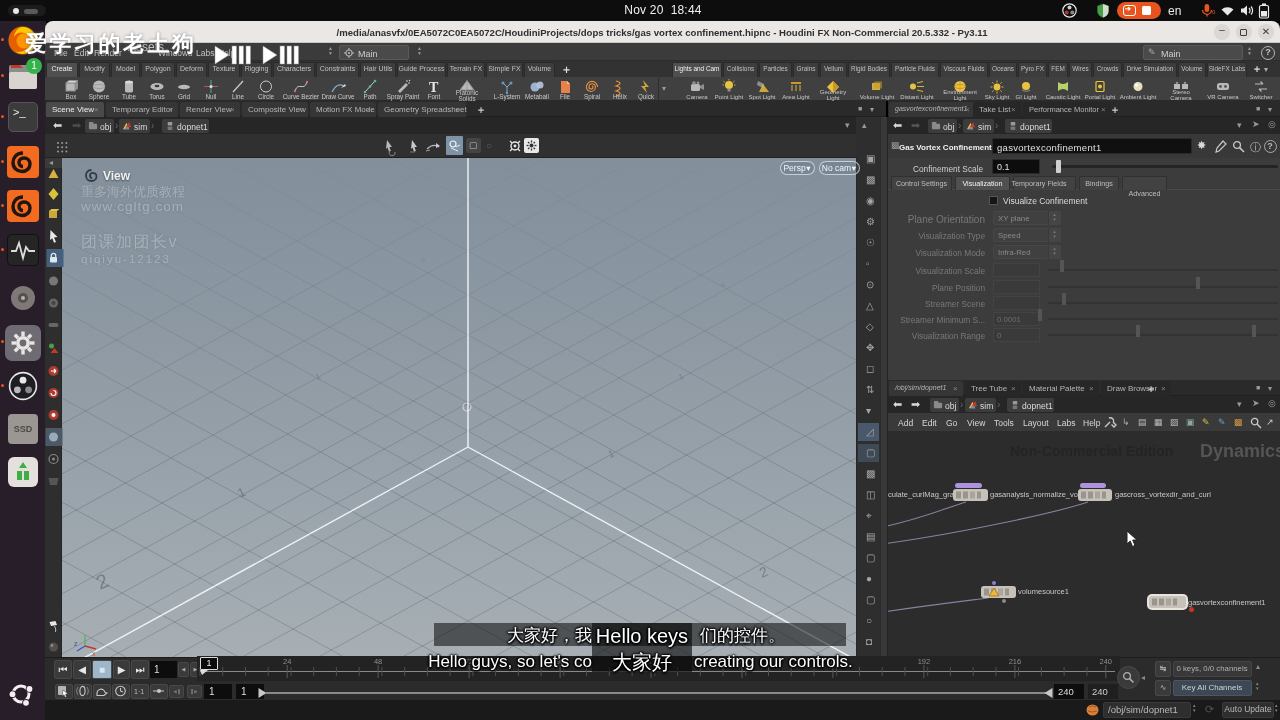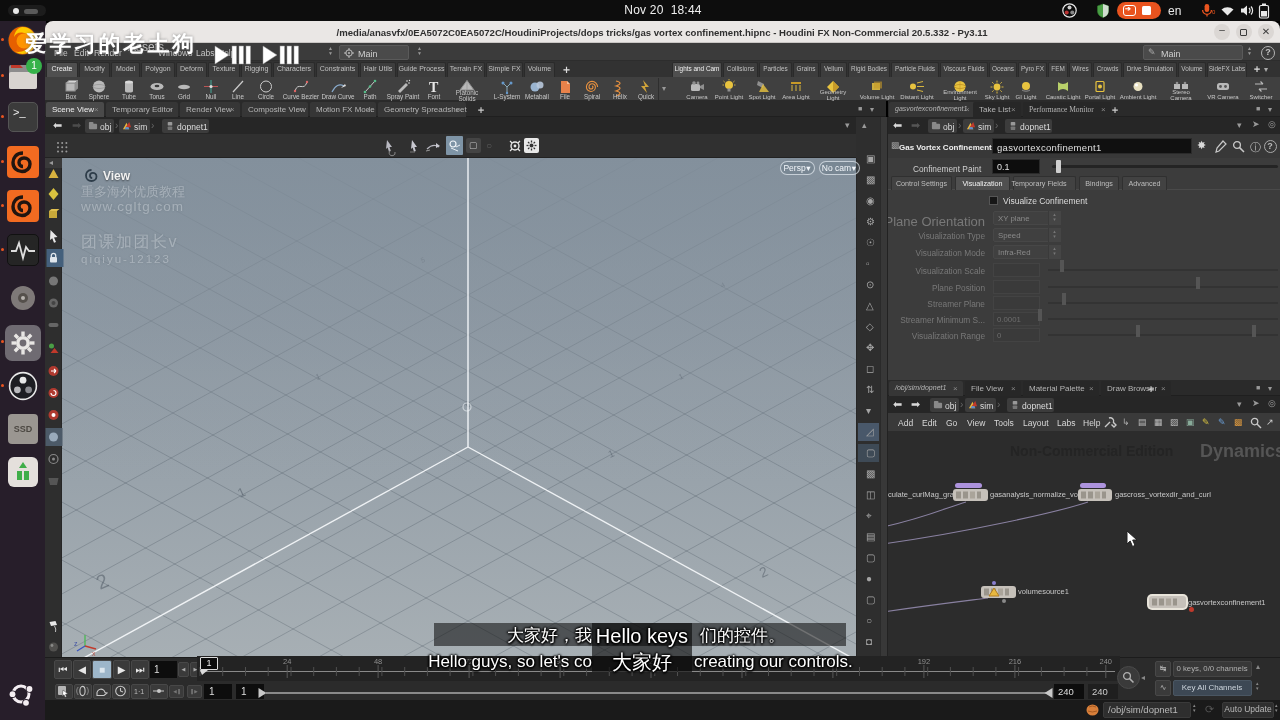--- a/index.html
+++ b/index.html
@@ -467,21 +467,21 @@
 <div class="tx" style="left:858px;top:105px;font-size:7px;color:#999;">■</div>
 <div class="tx" style="left:870px;top:105px;font-size:8px;color:#999;">▾</div>
 <div class="a" style="left:888px;top:101px;width:392px;height:16px;background:#2a2a2a;border-bottom:1px solid #1f1f1f;"></div>
 <div class="a" style="left:889px;top:102px;width:86px;height:15px;background:#363636;border-radius:2px 2px 0 0;"></div>
 <div class="tx" style="left:895px;top:105px;font-size:7px;color:#b5b5b5;font-style:italic;">gasvortexconfinement1</div>
 <div class="tx" style="left:965px;top:105px;font-size:8px;color:#888;">×</div>
 <div class="a" style="left:973px;top:102px;width:48px;height:15px;background:#272727;border-radius:2px 2px 0 0;"></div>
 <div class="tx" style="left:979px;top:105px;font-size:8px;color:#b5b5b5;">Take List</div>
 <div class="tx" style="left:1011px;top:105px;font-size:8px;color:#888;">×</div>
 <div class="a" style="left:1023px;top:102px;width:88px;height:15px;background:#272727;border-radius:2px 2px 0 0;"></div>
-<div class="tx" style="left:1029px;top:105px;font-size:7.5px;color:#b5b5b5;font-family:Liberation Serif, serif;">Performance Monitor</div>
+<div class="tx" style="left:1029px;top:105px;font-size:7.5px;color:#b5b5b5;">Performance Monitor</div>
 <div class="tx" style="left:1101px;top:105px;font-size:8px;color:#888;">×</div>
 <div class="tx" style="left:1110px;top:103px;font-size:10px;color:#ccc;font-weight:bold">＋</div>
 <div class="tx" style="left:1256px;top:105px;font-size:7px;color:#999;">■</div>
 <div class="tx" style="left:1268px;top:105px;font-size:8px;color:#999;">▾</div>
 <div class="a" style="left:45px;top:117px;width:841px;height:17px;background:#262626;"></div>
 <div class="tx" style="left:53px;top:119px;font-size:11px;color:#d8d8d8;">⬅</div>
 <div class="tx" style="left:72px;top:119px;font-size:11px;color:#4c4c4c;">➡</div>
 <div class="a" style="left:85px;top:119px;width:29px;height:14px;background:#3c3c3c;border-radius:2px;"></div>
 <svg style="left:88px;top:121px" width="10" height="10" viewBox="0 0 11 11">
     <rect x="1" y="3" width="9" height="6" rx="1" fill="#8a8a8a"></rect>
@@ -766,39 +766,39 @@
 <svg style="left:1214px;top:140px" width="13" height="13" viewBox="0 0 13 13">
     <path d="M9 1 L12 4 5 11 2 12 3 8Z" fill="none" stroke="#c8c8c8" stroke-width="1.2"></path>
   </svg>
 <svg style="left:1232px;top:140px" width="13" height="13" viewBox="0 0 13 13">
     <circle cx="5" cy="5" r="3.4" fill="none" stroke="#c8c8c8" stroke-width="1.3"></circle>
     <line x1="7.6" y1="7.6" x2="12" y2="12" stroke="#c8c8c8" stroke-width="1.5"></line>
   </svg>
 <div class="tx" style="left:1250px;top:140px;font-size:11px;color:#bbb;">ⓘ</div>
 <div class="a" style="left:1264px;top:140px;width:13px;height:13px;border:1.4px solid #aaa;border-radius:50%;"></div>
 <div class="tx" style="left:1270px;top:141px;font-size:9px;color:#bbb;transform:translateX(-50%);font-weight:bold">?</div>
-<div class="tx" style="left:913px;top:164px;font-size:8.3px;color:#d0d0d0;">Confinement Paint</div>
+<div class="tx" style="left:913px;top:164px;font-size:8.3px;color:#d0d0d0;">Confinement Scale</div>
 <div class="a" style="left:992px;top:159px;width:48px;height:15px;background:#0d0d0d;border:1px solid #2a2a2a;"></div>
 <div class="tx" style="left:997px;top:162px;font-size:9px;color:#e0e0e0;">0.1</div>
 <div class="a" style="left:1052px;top:165px;width:226px;height:3px;background:#242424;border-radius:2px;"></div>
 <div class="a" style="left:1056px;top:160px;width:5px;height:13px;background:#cfcfcf;border-radius:1px;"></div>
 <div class="a" style="left:888px;top:176px;width:392px;height:14px;border-bottom:1px solid #4a4a4a;"></div>
 <div class="a" style="left:891px;top:176px;width:61px;height:14px;background:#424242;border:1px solid #303030;border-bottom:none;border-radius:2px 2px 0 0;"></div>
 <div class="tx" style="left:921.5px;top:179px;font-size:7.2px;color:#bebebe;transform:translateX(-50%);">Control Settings</div>
 <div class="a" style="left:955px;top:176px;width:55px;height:14px;background:#505050;border:1px solid #303030;border-bottom:none;border-radius:2px 2px 0 0;"></div>
 <div class="tx" style="left:982.5px;top:179px;font-size:7.2px;color:#f2f2f2;transform:translateX(-50%);">Visualization</div>
 <div class="a" style="left:1013px;top:176px;width:63px;height:14px;background:#424242;border:1px solid #303030;border-bottom:none;border-radius:2px 2px 0 0;"></div>
 <div class="tx" style="left:1039px;top:179px;font-size:7.2px;color:#bebebe;transform:translateX(-50%);">Temporary Fields</div>
 <div class="a" style="left:1079px;top:176px;width:40px;height:14px;background:#424242;border:1px solid #303030;border-bottom:none;border-radius:2px 2px 0 0;"></div>
 <div class="tx" style="left:1099.0px;top:179px;font-size:7.2px;color:#bebebe;transform:translateX(-50%);">Bindings</div>
 <div class="a" style="left:1122px;top:176px;width:45px;height:14px;background:#424242;border:1px solid #303030;border-bottom:none;border-radius:2px 2px 0 0;"></div>
-<div class="tx" style="left:1144.5px;top:179px;font-size:7.2px;color:#bebebe;transform:translateX(-50%);">Advanced</div>
+<div class="tx" style="left:1144.5px;top:189px;font-size:7.2px;color:#bebebe;transform:translateX(-50%);">Advanced</div>
 <div class="a" style="left:989px;top:196px;width:9px;height:9px;background:#161616;border:1px solid #555;"></div>
 <div class="tx" style="left:1003px;top:196px;font-size:8.5px;color:#dcdcdc;">Visualize Confinement</div>
-<div class="tx" style="left:985px;top:214px;font-size:13px;color:#787878;transform:translateX(-100%);">Plane Orientation</div>
+<div class="tx" style="left:985px;top:214px;font-size:10px;color:#787878;transform:translateX(-100%);">Plane Orientation</div>
 <div class="a" style="left:993px;top:211px;width:68px;height:14px;background:#404040;border:1px solid #474747;border-radius:2px;"></div>
 <div class="tx" style="left:998px;top:214px;font-size:7.8px;color:#8a8a8a;">XY plane</div>
 <div class="a" style="left:1048px;top:211px;width:13px;height:14px;background:#454545;border-left:1px solid #3a3a3a;"></div>
 <div class="tx" style="left:1054.5px;top:212px;font-size:5px;color:#777;transform:translateX(-50%);line-height:5px">▴<br>▾</div>
 <div class="tx" style="left:985px;top:231px;font-size:8.3px;color:#787878;transform:translateX(-100%);">Visualization Type</div>
 <div class="a" style="left:993px;top:228px;width:68px;height:14px;background:#404040;border:1px solid #474747;border-radius:2px;"></div>
 <div class="tx" style="left:998px;top:231px;font-size:7.8px;color:#8a8a8a;">Speed</div>
 <div class="a" style="left:1048px;top:228px;width:13px;height:14px;background:#454545;border-left:1px solid #3a3a3a;"></div>
 <div class="tx" style="left:1054.5px;top:229px;font-size:5px;color:#777;transform:translateX(-50%);line-height:5px">▴<br>▾</div>
 <div class="tx" style="left:985px;top:248px;font-size:8.3px;color:#787878;transform:translateX(-100%);">Visualization Mode</div>
@@ -807,42 +807,42 @@
 <div class="a" style="left:1048px;top:245px;width:13px;height:14px;background:#454545;border-left:1px solid #3a3a3a;"></div>
 <div class="tx" style="left:1054.5px;top:246px;font-size:5px;color:#777;transform:translateX(-50%);line-height:5px">▴<br>▾</div>
 <div class="tx" style="left:985px;top:266px;font-size:8.3px;color:#787878;transform:translateX(-100%);">Visualization Scale</div>
 <div class="a" style="left:993px;top:263px;width:47px;height:14px;background:#3a3a3a;border:1px solid #434343;"></div>
 <div class="a" style="left:1048px;top:269px;width:230px;height:2px;background:#333;"></div>
 <div class="a" style="left:1060px;top:260px;width:4px;height:12px;background:#555;"></div>
 <div class="tx" style="left:985px;top:283px;font-size:8.3px;color:#787878;transform:translateX(-100%);">Plane Position</div>
 <div class="a" style="left:993px;top:280px;width:47px;height:14px;background:#3a3a3a;border:1px solid #434343;"></div>
 <div class="a" style="left:1048px;top:286px;width:230px;height:2px;background:#333;"></div>
 <div class="a" style="left:1196px;top:277px;width:4px;height:12px;background:#555;"></div>
-<div class="tx" style="left:985px;top:299px;font-size:8.3px;color:#787878;transform:translateX(-100%);">Streamer Plane</div>
+<div class="tx" style="left:985px;top:299px;font-size:8.3px;color:#787878;transform:translateX(-100%);">Streamer Scene</div>
 <div class="a" style="left:993px;top:296px;width:47px;height:14px;background:#3a3a3a;border:1px solid #434343;"></div>
 <div class="a" style="left:1048px;top:302px;width:230px;height:2px;background:#333;"></div>
 <div class="a" style="left:1062px;top:293px;width:4px;height:12px;background:#555;"></div>
 <div class="tx" style="left:985px;top:315px;font-size:8.3px;color:#787878;transform:translateX(-100%);">Streamer Minimum S...</div>
 <div class="a" style="left:993px;top:312px;width:47px;height:14px;background:#3a3a3a;border:1px solid #434343;"></div>
 <div class="tx" style="left:997px;top:315px;font-size:7.8px;color:#6e6e6e;">0.0001</div>
 <div class="a" style="left:1048px;top:318px;width:230px;height:2px;background:#333;"></div>
 <div class="a" style="left:1038px;top:309px;width:4px;height:12px;background:#555;"></div>
 <div class="tx" style="left:985px;top:331px;font-size:8.3px;color:#787878;transform:translateX(-100%);">Visualization Range</div>
 <div class="a" style="left:993px;top:328px;width:47px;height:14px;background:#3a3a3a;border:1px solid #434343;"></div>
 <div class="tx" style="left:997px;top:331px;font-size:7.8px;color:#6e6e6e;">0</div>
 <div class="a" style="left:1048px;top:334px;width:230px;height:2px;background:#333;"></div>
 <div class="a" style="left:1136px;top:325px;width:4px;height:12px;background:#555;"></div>
 <div class="a" style="left:1252px;top:325px;width:4px;height:12px;background:#555;"></div>
 <div class="tx" style="left:1085px;top:374px;font-size:8px;color:#5a5a5a;transform:translateX(-50%);">……</div>
 <div class="a" style="left:888px;top:380px;width:392px;height:16px;background:#2a2a2a;border-bottom:1px solid #1f1f1f;"></div>
 <div class="a" style="left:889px;top:381px;width:74px;height:15px;background:#363636;border-radius:2px 2px 0 0;"></div>
 <div class="tx" style="left:895px;top:384px;font-size:7px;color:#b5b5b5;font-style:italic;">/obj/sim/dopnet1</div>
 <div class="tx" style="left:953px;top:384px;font-size:8px;color:#888;">×</div>
 <div class="a" style="left:965px;top:381px;width:56px;height:15px;background:#272727;border-radius:2px 2px 0 0;"></div>
-<div class="tx" style="left:971px;top:384px;font-size:8px;color:#b5b5b5;">File View</div>
+<div class="tx" style="left:971px;top:384px;font-size:8px;color:#b5b5b5;">Tree Tube</div>
 <div class="tx" style="left:1011px;top:384px;font-size:8px;color:#888;">×</div>
 <div class="a" style="left:1023px;top:381px;width:76px;height:15px;background:#272727;border-radius:2px 2px 0 0;"></div>
 <div class="tx" style="left:1029px;top:384px;font-size:8px;color:#b5b5b5;">Material Palette</div>
 <div class="tx" style="left:1089px;top:384px;font-size:8px;color:#888;">×</div>
 <div class="a" style="left:1101px;top:381px;width:70px;height:15px;background:#272727;border-radius:2px 2px 0 0;"></div>
 <div class="tx" style="left:1107px;top:384px;font-size:8px;color:#b5b5b5;">Draw Browser</div>
 <div class="tx" style="left:1161px;top:384px;font-size:8px;color:#888;">×</div>
 <div class="tx" style="left:1146px;top:382px;font-size:10px;color:#ccc;font-weight:bold">＋</div>
 <div class="tx" style="left:1256px;top:384px;font-size:7px;color:#999;">■</div>
 <div class="tx" style="left:1268px;top:384px;font-size:8px;color:#999;">▾</div>

